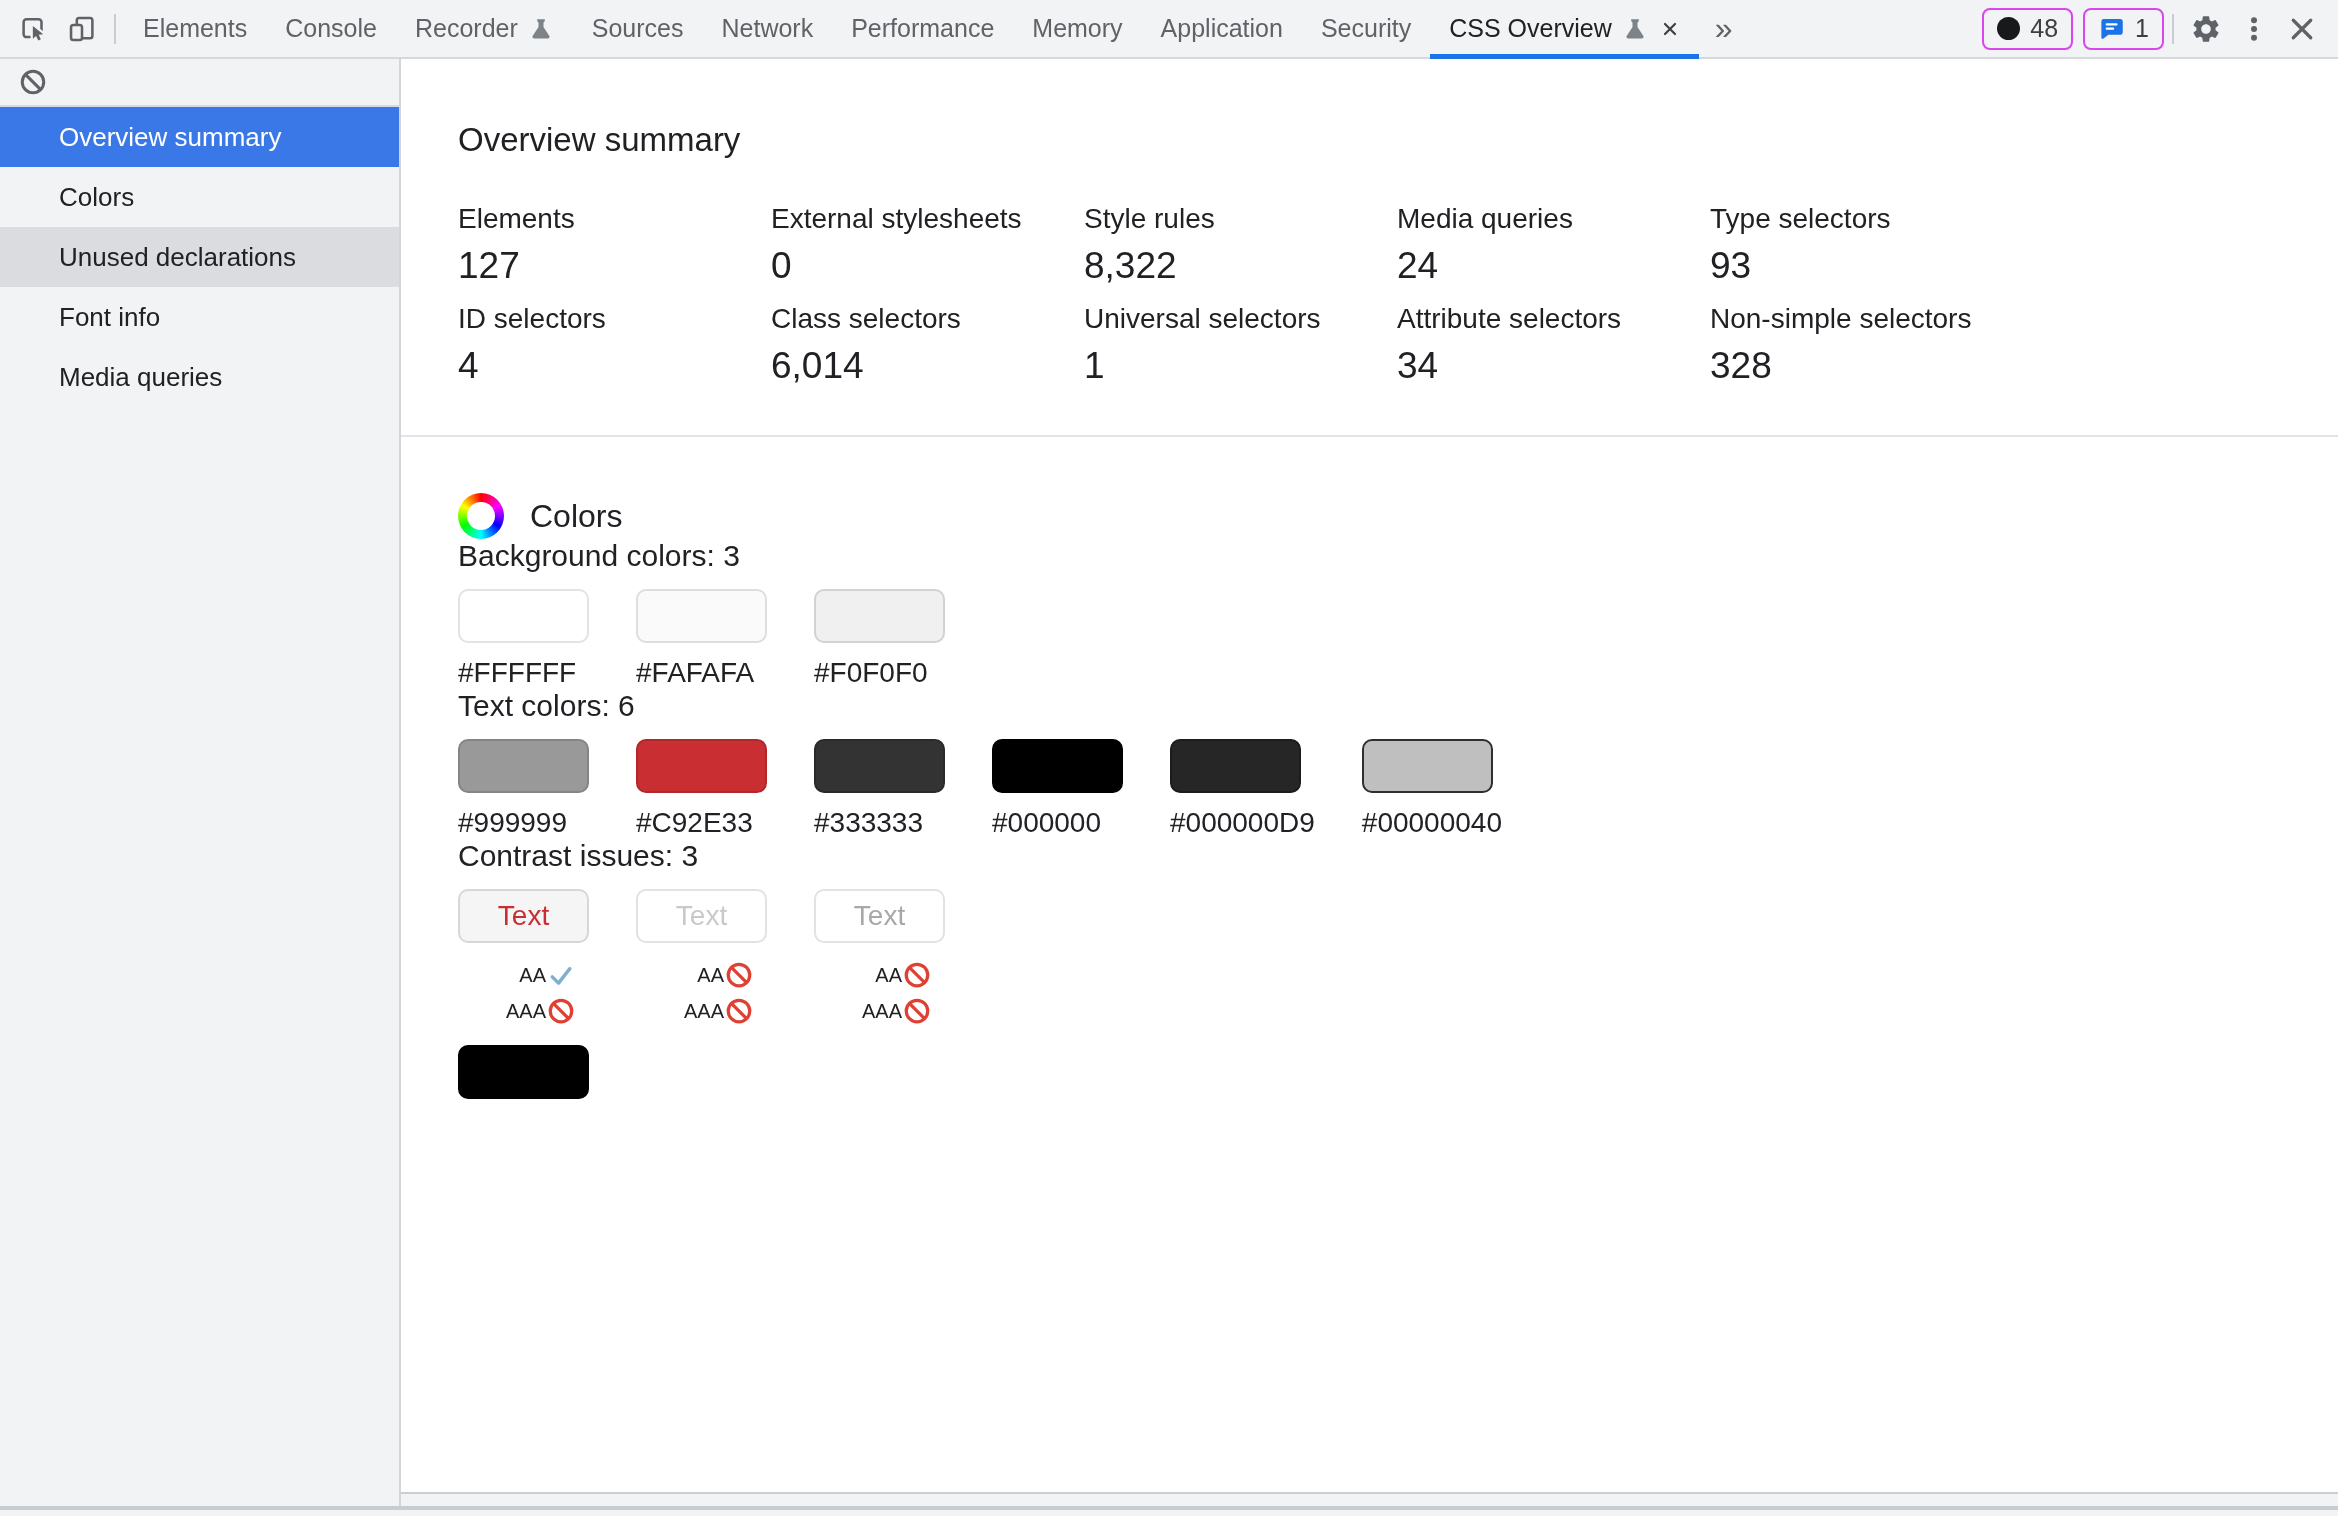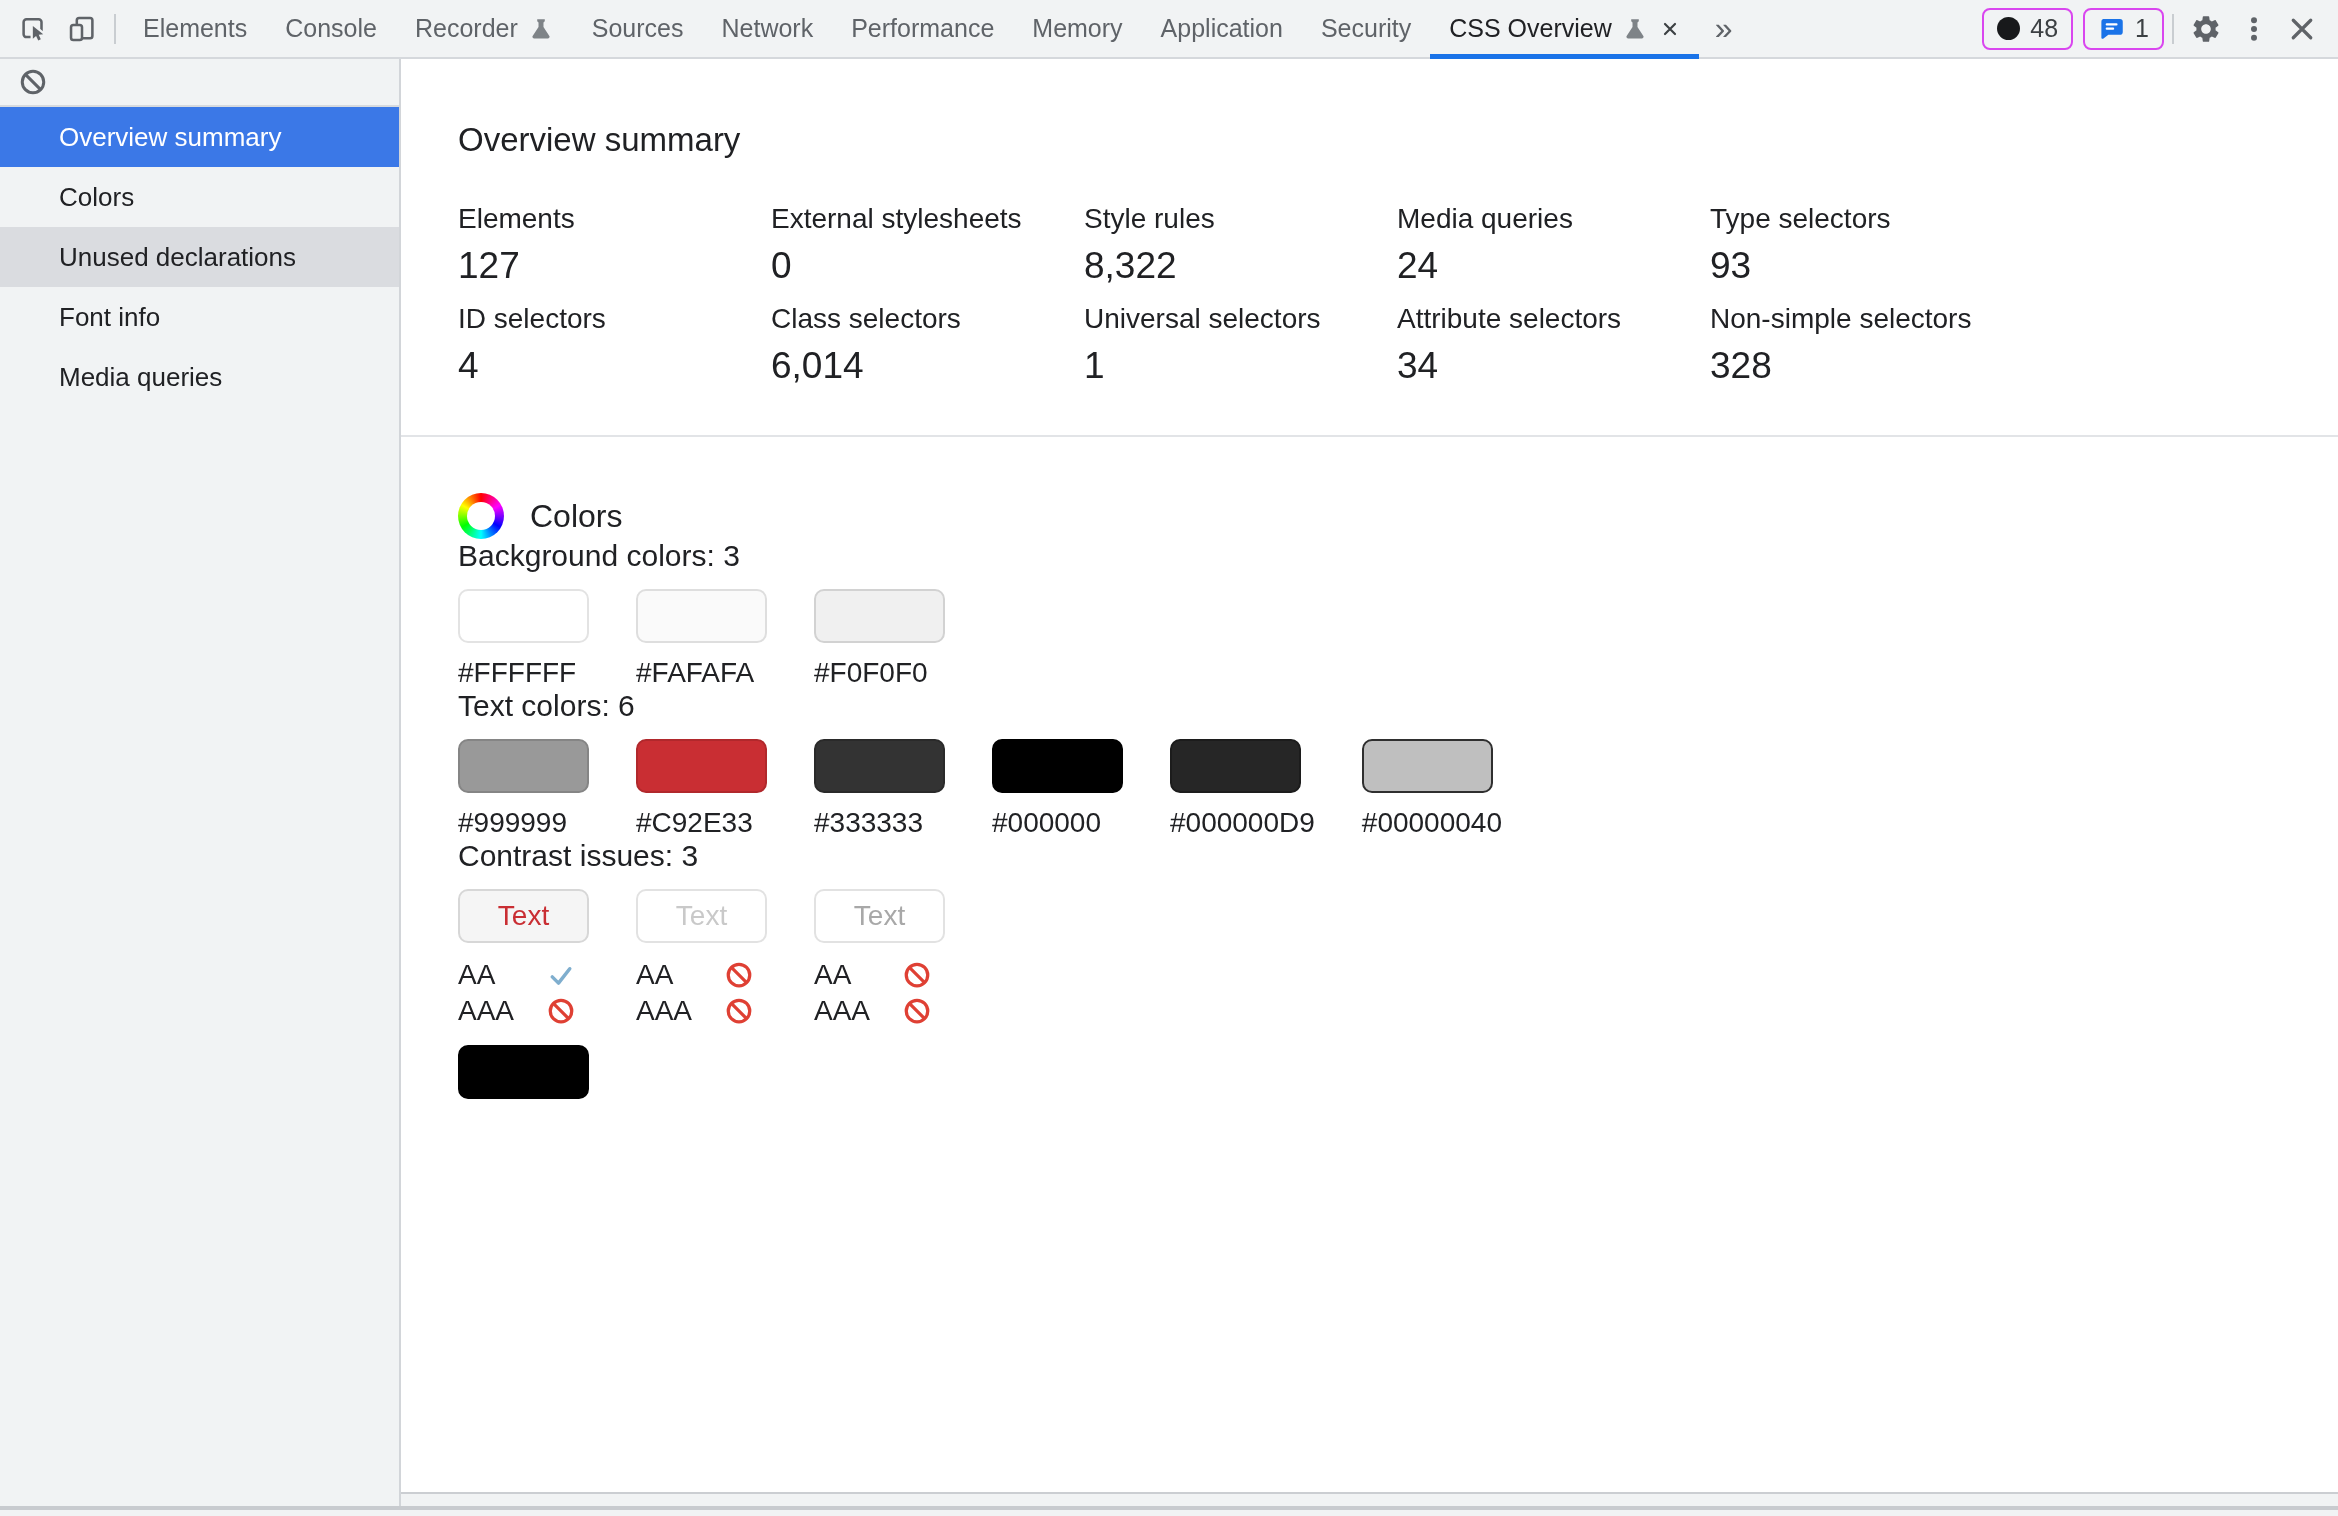--- a/index.html
+++ b/index.html
@@ -87,21 +87,21 @@
   .contrast-item { width:131px; }
   .contrast-box {
     width:131px; height:54px; border-radius:10px; border:2px solid;
     display:flex; align-items:center; justify-content:center; font-size:28px;
   }
   .ct-0 { background:#F5F5F5; border-color:#D7D7D7; color:#C92E33; }
   .ct-1 { background:#FFFFFF; border-color:#E2E2E2; color:#C9C9C9; }
   .ct-2 { background:#FFFFFF; border-color:#E2E2E2; color:#A8A8A8; }
   .aa-table { margin-top:14px; }
   .aa-row { display:flex; align-items:center; height:36px; }
-  .aa-label { width:88px; font-size:28px; color:#202124; }
+  .aa-label { width:88px; font-size:20px; color:#202124;text-align:right; }
   .main-footer {
     position:absolute; left:0; right:0; bottom:0; height:58px;
     border-top:2px solid #CBCED2; background:#F1F3F4;
   }
   .bottom-strip {
     position:absolute; left:0; right:0; bottom:0; height:10px; z-index:5;
     border-top:4px solid #C8CBCF; background:#F1F3F4;
   }
   svg { display:block; }
 </style>

